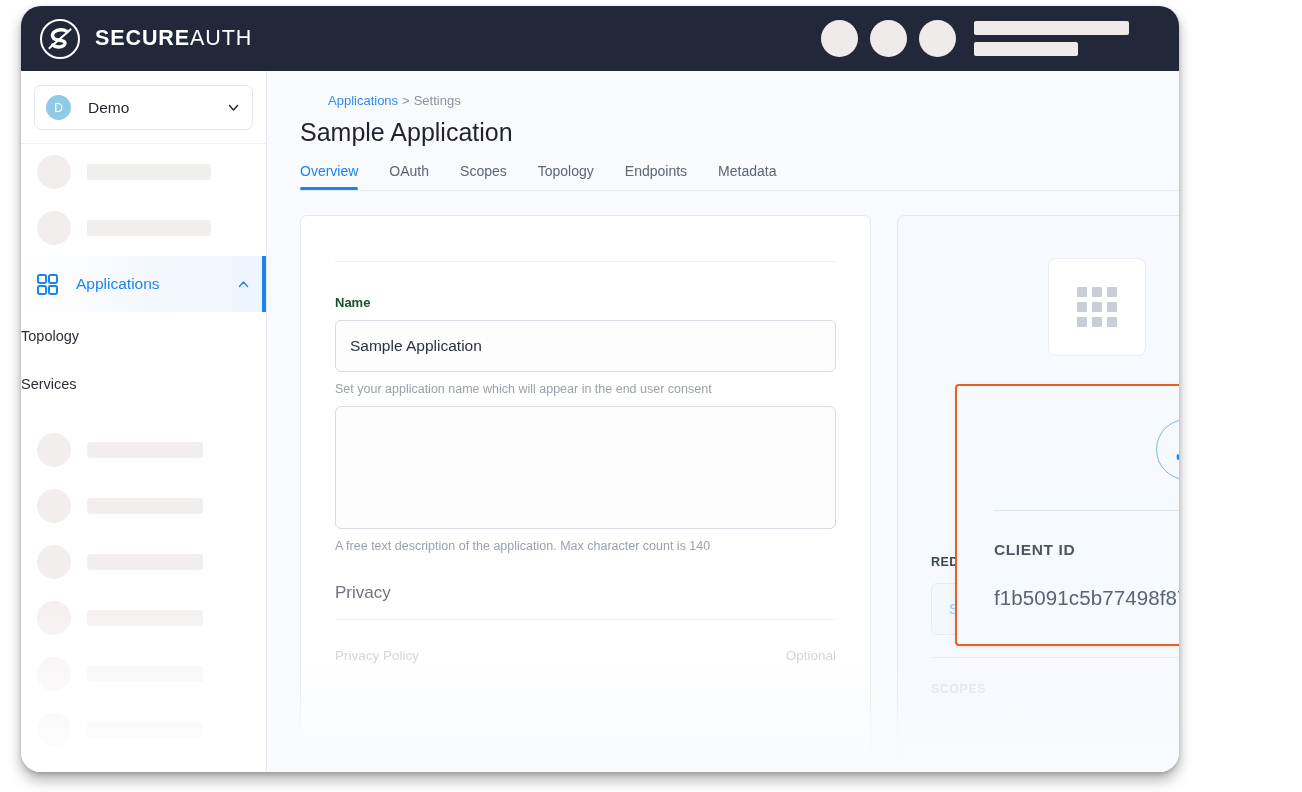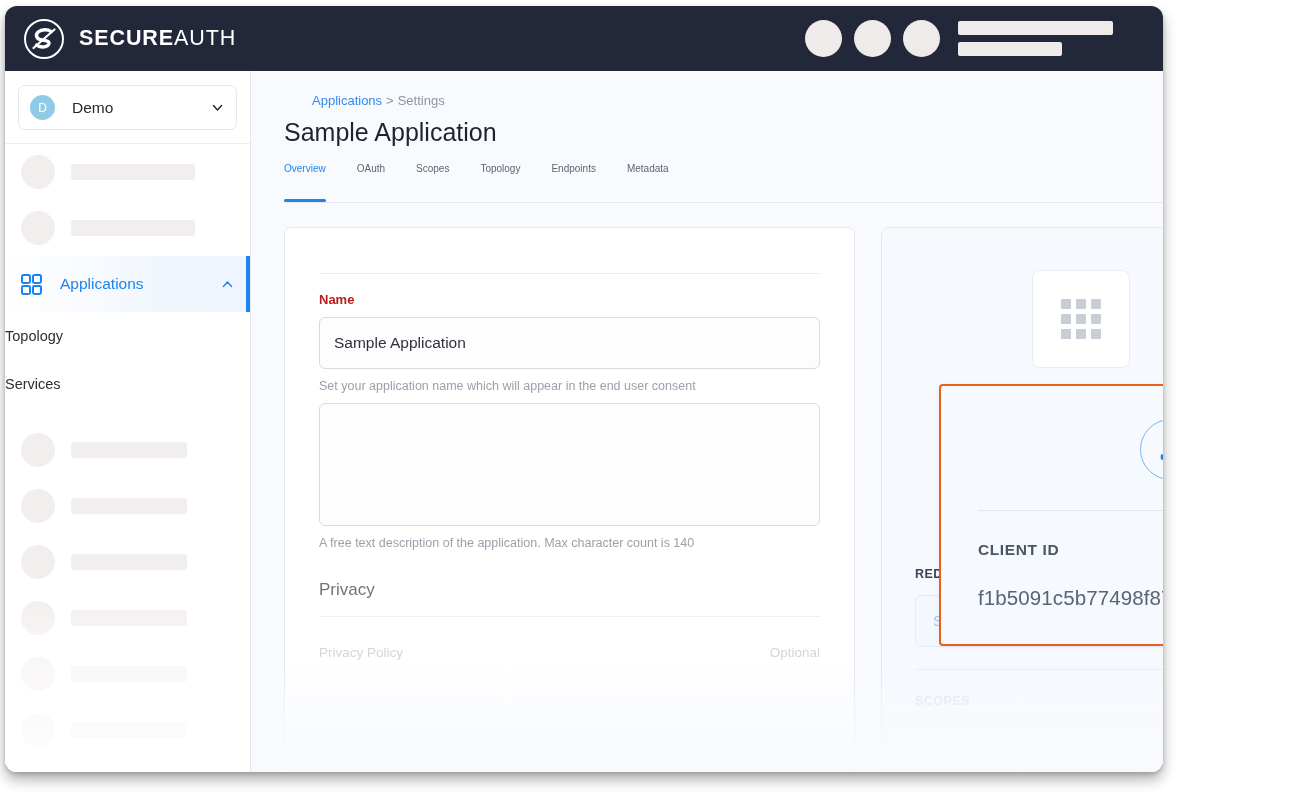--- a/index.html
+++ b/index.html
@@ -4,24 +4,24 @@
 <style>
   * { box-sizing: border-box; margin: 0; padding: 0; }
   html, body {
     width: 1302px; height: 792px;
     background: #ffffff;
     font-family: "Liberation Sans", sans-serif;
     overflow: hidden;
   }
   .app-window {
     position: absolute;
-    left: 5px; top: 6px;
+    left: 21px; top: 6px;
     width: 1158px; height: 766px;
     background: #ffffff;
-    border-radius: 12px;
+    border-radius: 20px;
     overflow: hidden;
     box-shadow: 0 8px 14px rgba(0,0,0,0.30), 0 2px 4px rgba(0,0,0,0.18);
   }
 
   
   .topbar {
     position: relative;
     height: 65px;
     background: #222739;
     display: flex;
@@ -114,22 +114,22 @@
     position: relative;
     overflow: hidden;
   }
   .main-head { padding: 22px 30px 0 33px; background: #f8fafd; }
   .crumb { font-size: 13px; color: #8d94a0; margin-left: 28px; }
   .crumb a { color: #2f8cf5; text-decoration: none; }
   .crumb .sep { margin: 0 4px; }
   .page-title { font-size: 25px; color: #1d2330; margin-top: 10px; font-weight: 400; }
   .tabs { display: flex; gap: 31px; margin-top: 16px; position: relative; }
   .tab {
-    font-size: 10px; color: #5e6573;
-    padding-bottom: 28px;
+    font-size: 14px; color: #5e6573;
+    padding-bottom: 11px;
     position: relative;
   }
   .tab.active { color: #1a85f0; }
   .tab.active::after {
     content: ""; position: absolute; left: 0; right: 0; bottom: 0;
     height: 3px; background: #1a85f0; border-radius: 2px;
   }
   .tabs-rule { border-bottom: 1px solid #e7ebf0; margin-left: 33px; }
 
   .content { display: flex; padding: 24px 30px 0 33px; gap: 26px; }
@@ -138,21 +138,21 @@
   .card {
     background: #ffffff;
     border: 1px solid #e4e8ed;
     border-radius: 7px;
     width: 571px; flex: 0 0 571px;
     min-height: 600px;
     padding: 28px 34px 0 34px;
   }
   .card-title { font-size: 17px; font-weight: 700; color: #1d2330; }
   .card-rule { border-bottom: 1px solid #e9edf1; margin-top: 17px; }
-  .field-label { font-size: 13px; font-weight: 700; color: #b91c1c; margin-top: 18px; }
+  .field-label { font-size: 13px; font-weight: 700; color: #14532d; margin-top: 33px; }
   .text-input {
     margin-top: 10px;
     height: 52px;
     border: 1px solid #d8dce2;
     border-radius: 6px;
     background: #fdfdfd;
     display: flex; align-items: center;
     padding: 0 14px;
     font-size: 15.5px;
     color: #2b313b;

